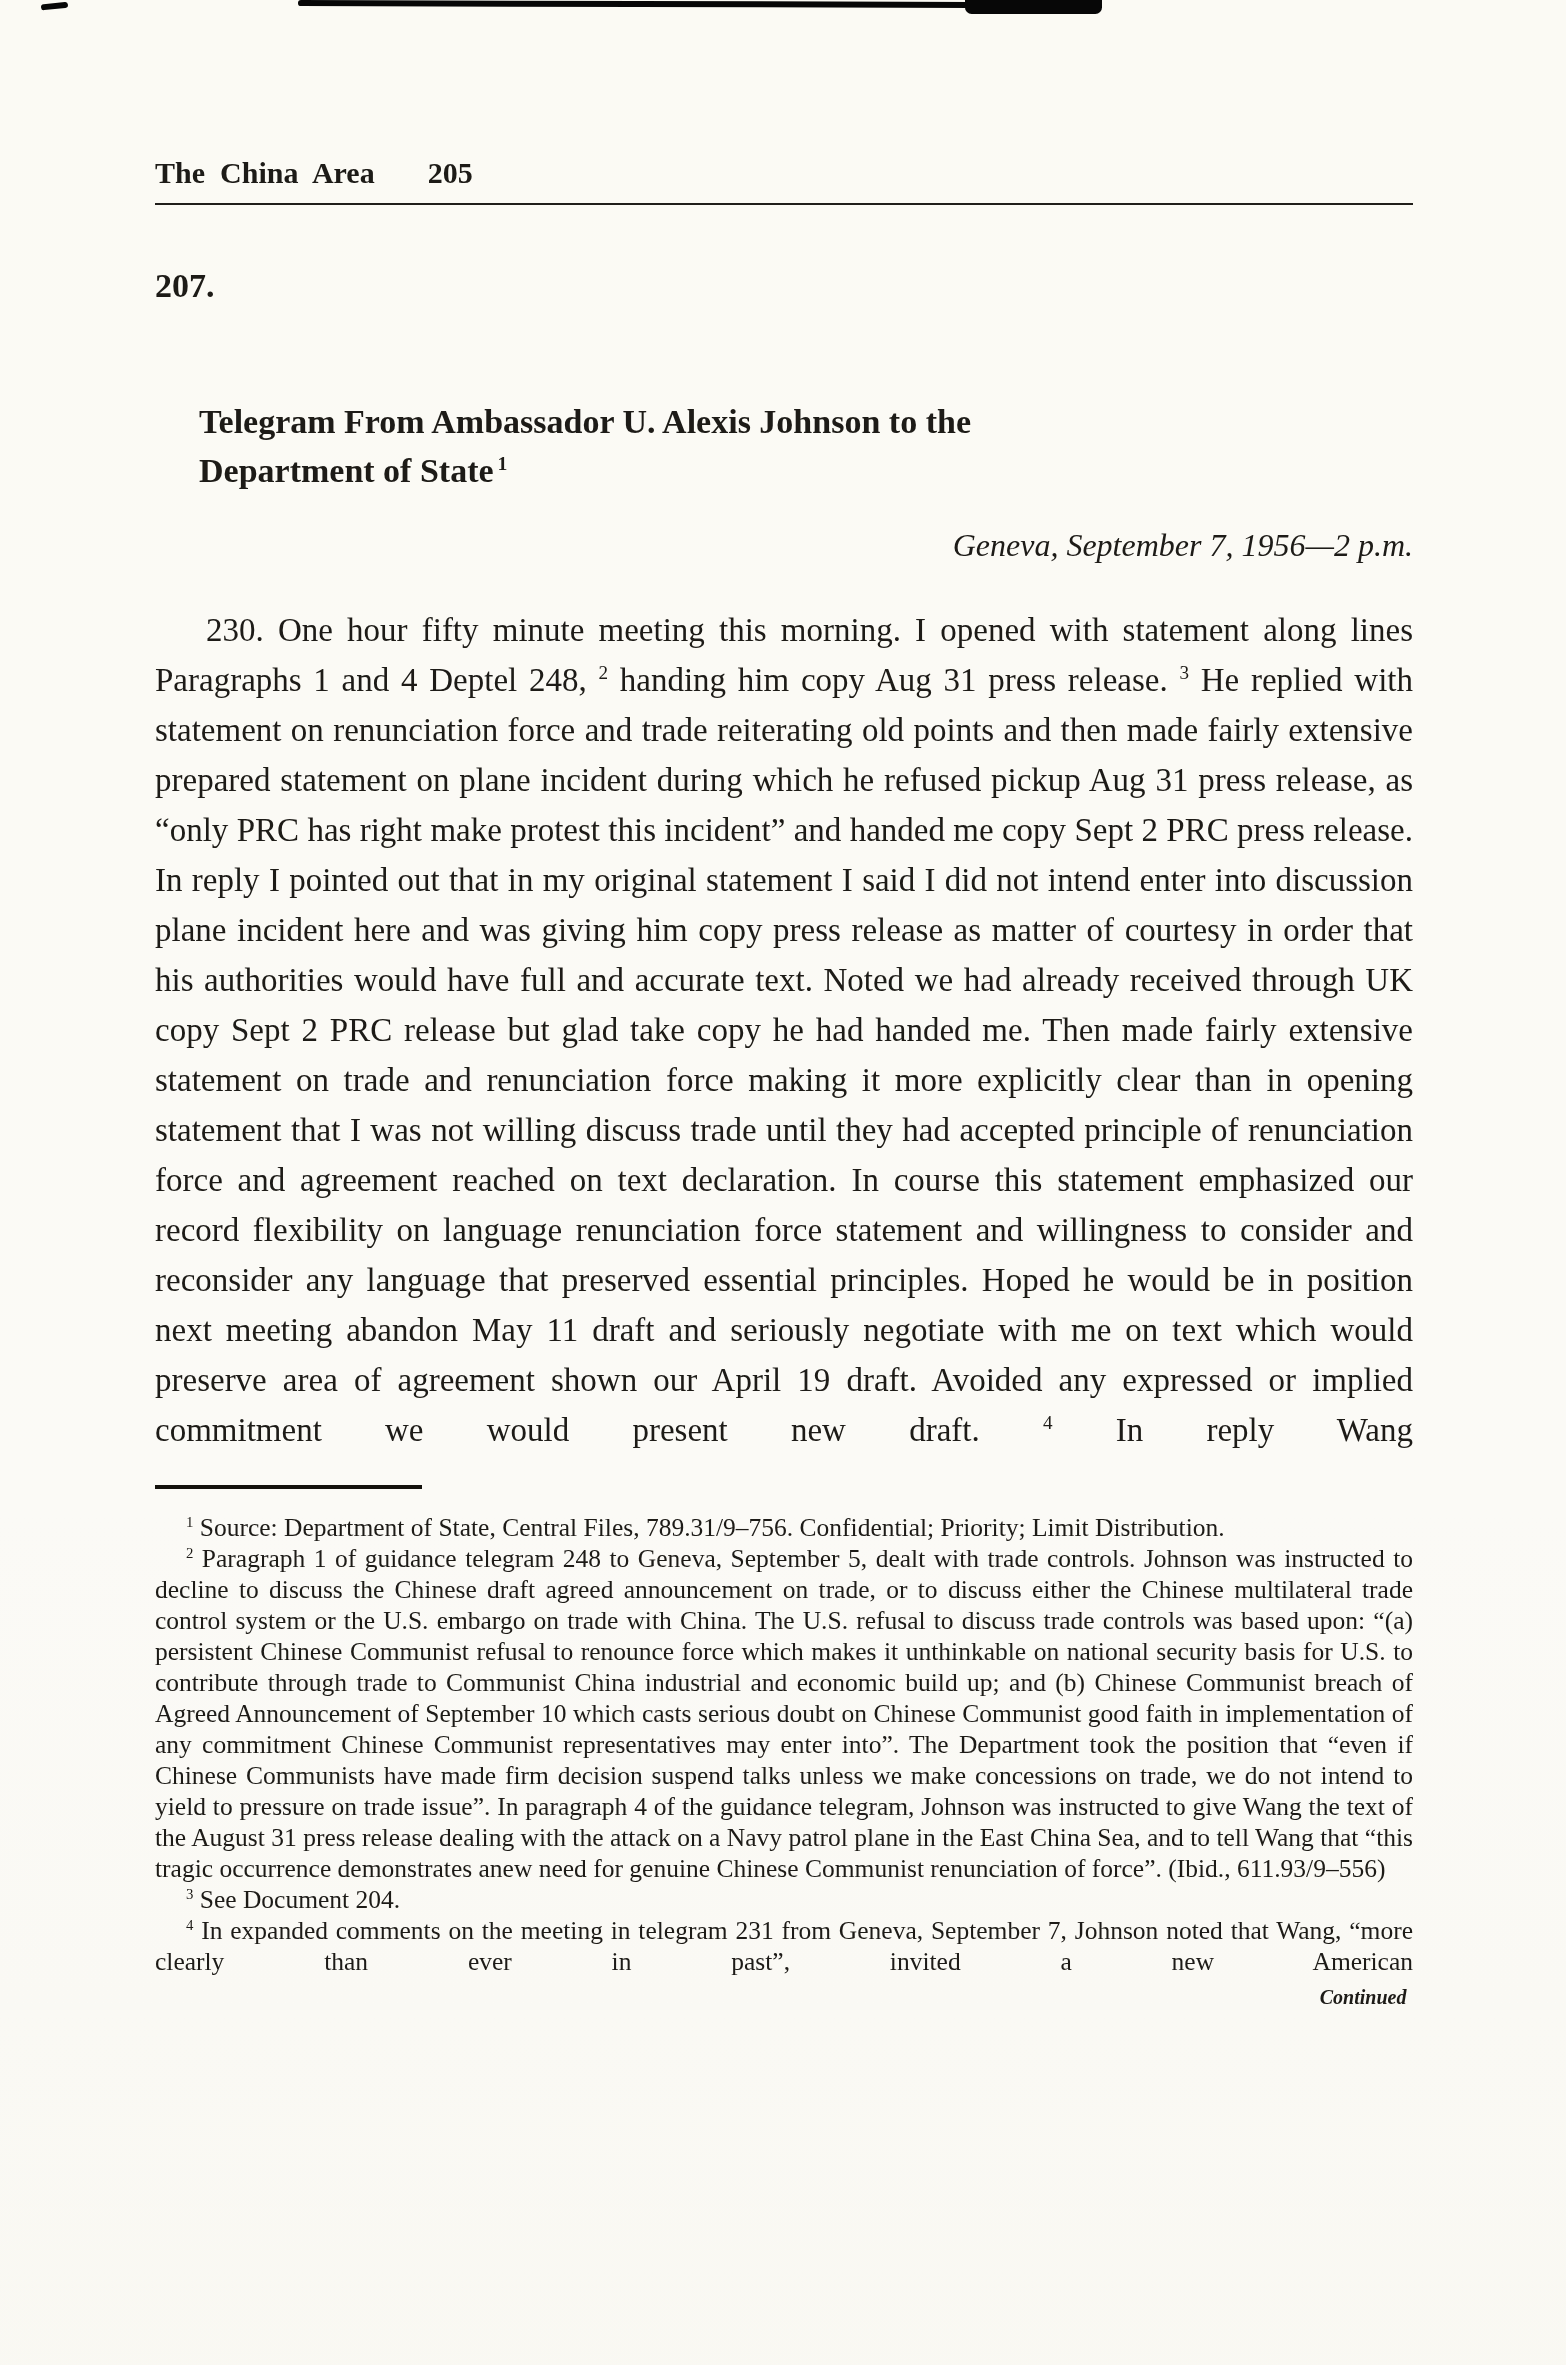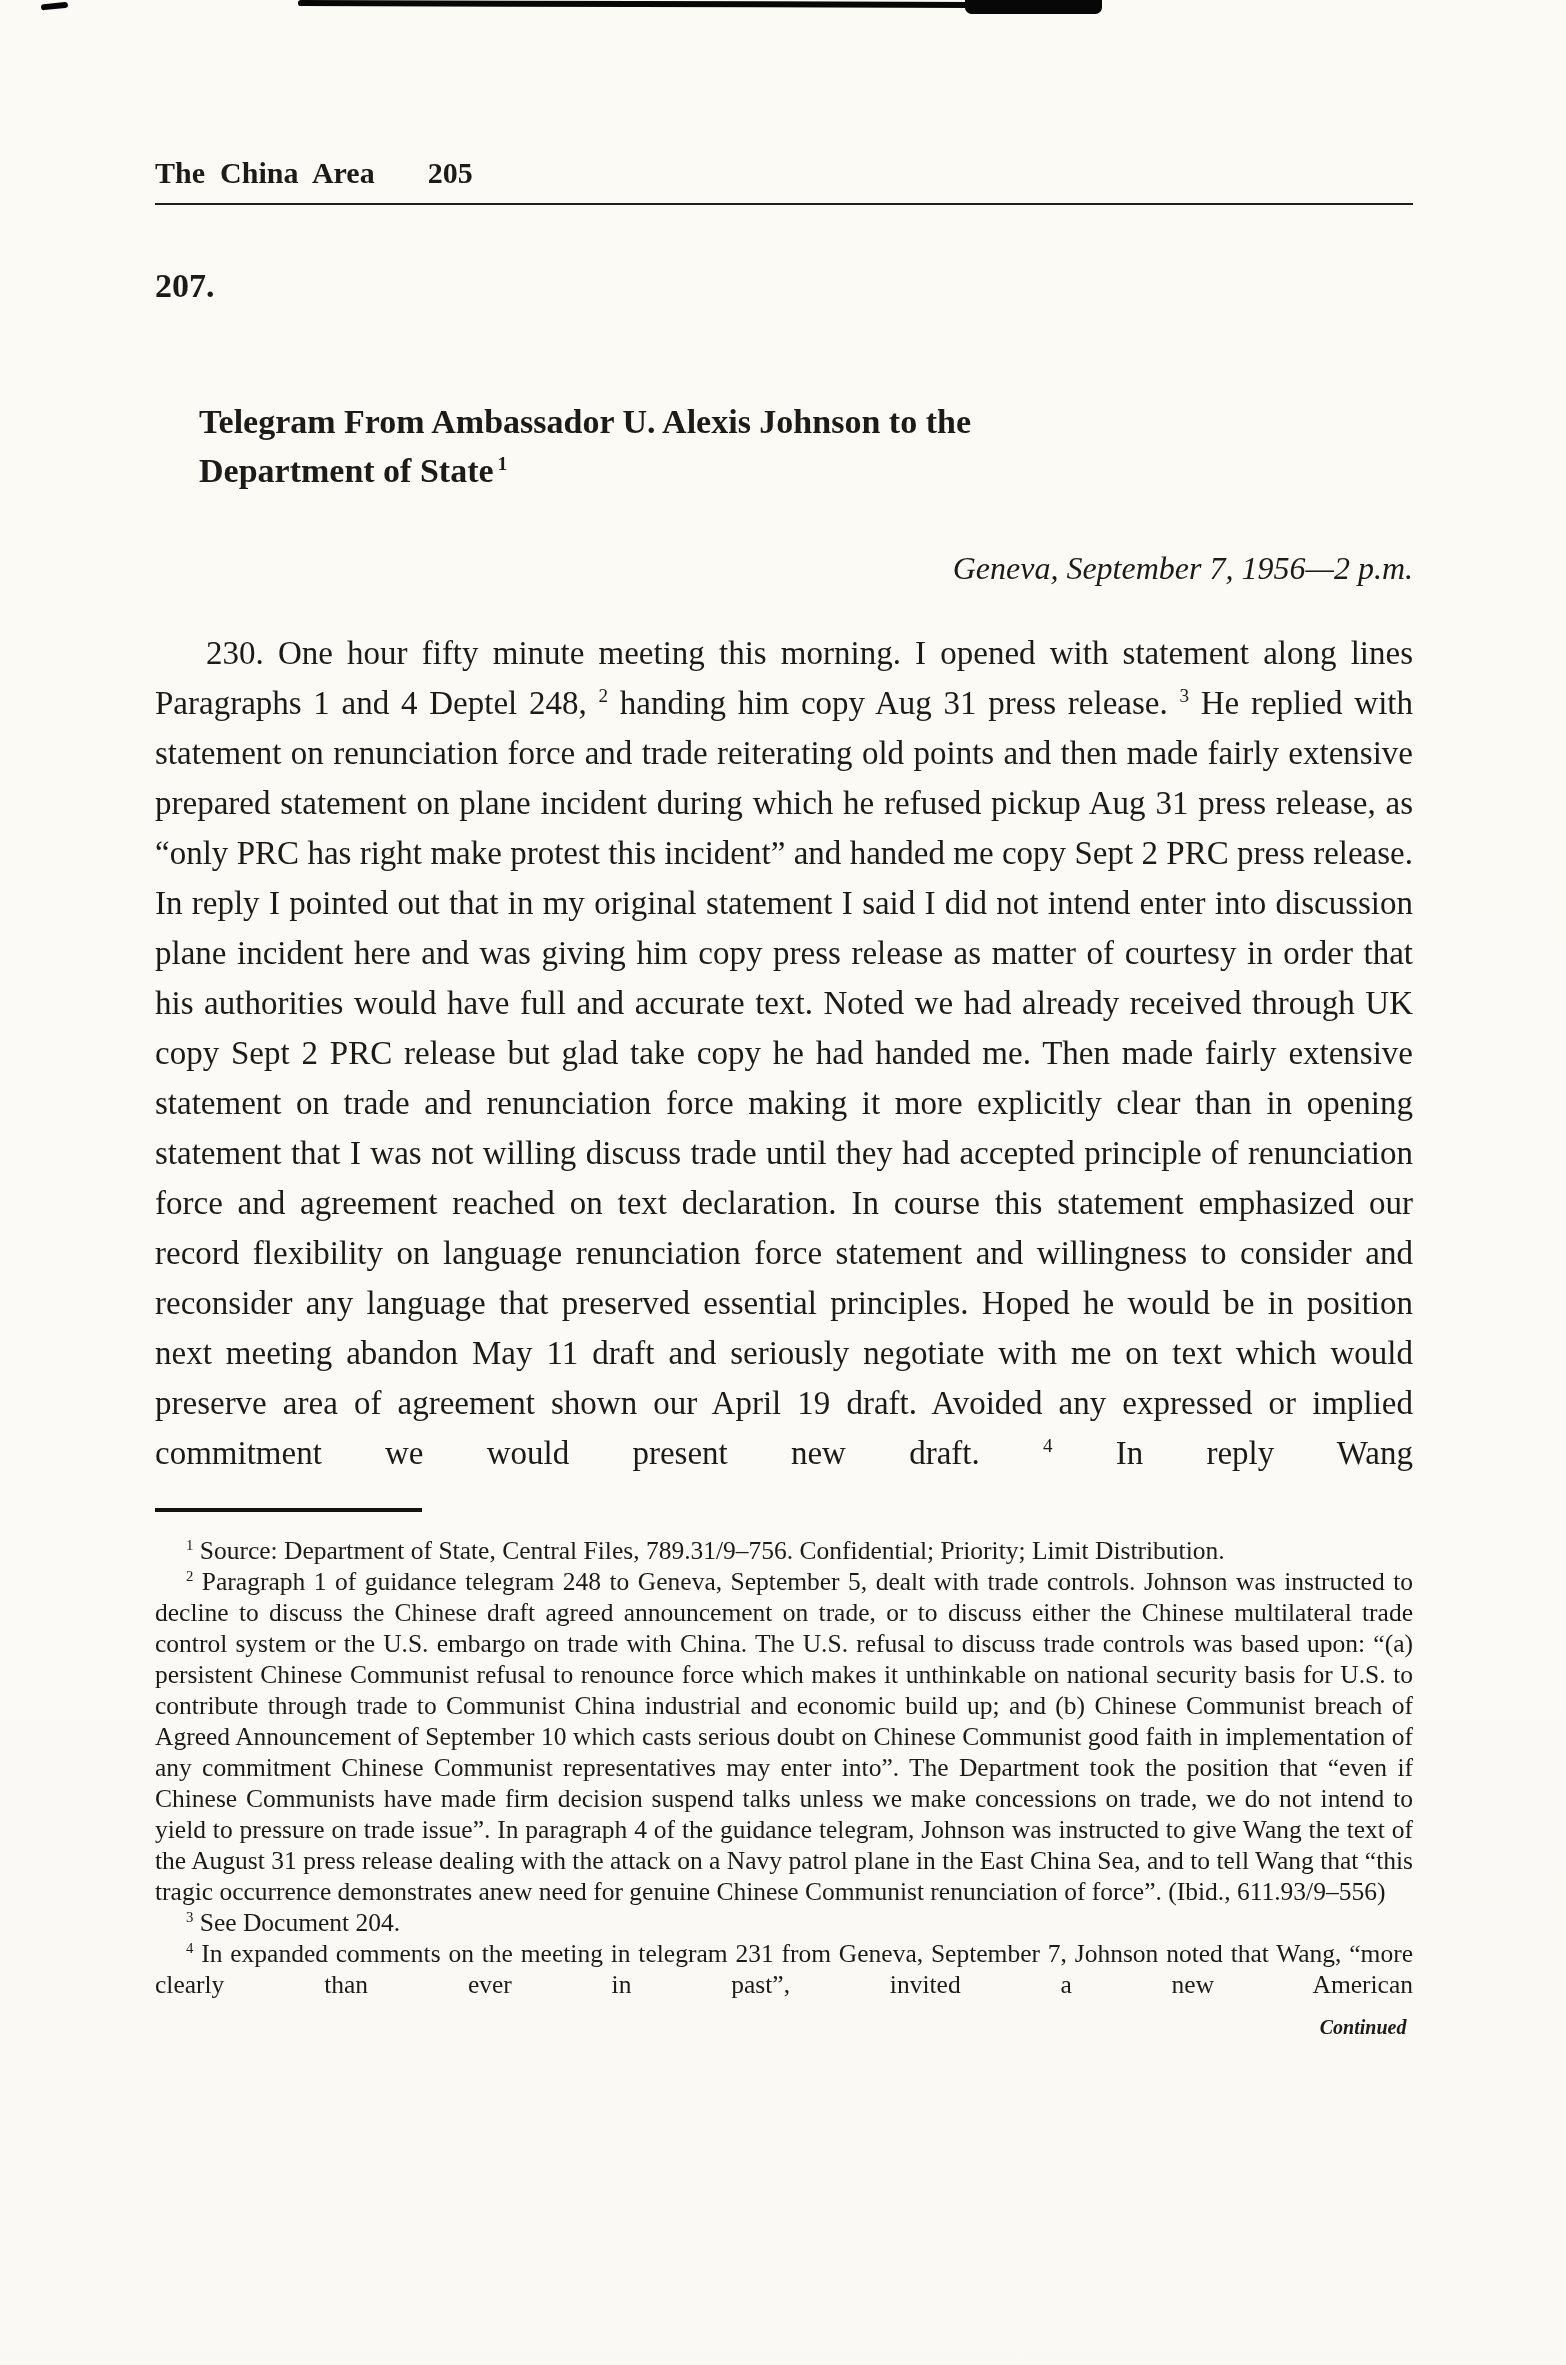--- a/index.html
+++ b/index.html
@@ -21,37 +21,37 @@
   .rh-page { margin-left: 53px; word-spacing: normal; }
   .header-rule { border-bottom: 2.4px solid #201e1a; margin-top: 13.2px; }
 
   .doc-heading { display: flex; margin-top: 56px; font-size: 34px; font-weight: bold; line-height: 49px; flex-direction: column; }
   .doc-number { flex: 0 0 136px; }
   .doc-title { flex: 1; margin-left: 44px; }
 
   .fn-ref { font-size: 0.58em; vertical-align: super; line-height: 0; margin-left: 3.8px; }
   .fn-ref.tight { margin-left: 0; }
 
-  .dateline { margin-top: 55px; text-align: right; font-style: italic; font-size: 32px; }
+  .dateline { margin-top: 32px; text-align: right; font-style: italic; font-size: 32px; }
 
   .body-para {
     margin: 41px 0 0 0;
     font-size: 33px; line-height: 50px;
     text-align: justify; text-align-last: justify;
     text-indent: 51px;
   }
 
   .fn-rule { margin-top: 30px; width: 267px; border-top: 4.3px solid #14120d; }
 
   .footnotes { margin-top: 23px; }
   .footnote { margin: 0; font-size: 25.5px; line-height: 31px; text-align: justify; text-indent: 31px; }
   .footnote.justify-last { text-align-last: justify; }
   .ital { }
 
-  .continued { margin-top: 16px; text-align: right; font-style: italic; font-weight: bold; font-size: 20px; padding-right: 6.6px; }
+  .continued { margin-top: 9px; text-align: right; font-style: italic; font-weight: bold; font-size: 20px; padding-right: 6.6px; }
 
   
   .artifact { position: absolute; background: #070707; }
   .streak-top-long { left: 298px; top: 0.9px; width: 677px; height: 6.2px; border-radius: 3.8px; transform: rotate(0.15deg); }
   .blob-top-right { left: 965px; top: 0; width: 137px; height: 14px; border-radius: 0 0 6.6px 6.6px; }
   .mark-top-left { left: 41px; top: 2.8px; width: 27.4px; height: 6.2px; border-radius: 2.8px; transform: rotate(-6deg); }
 </style>
 </head>
 <body>
 

